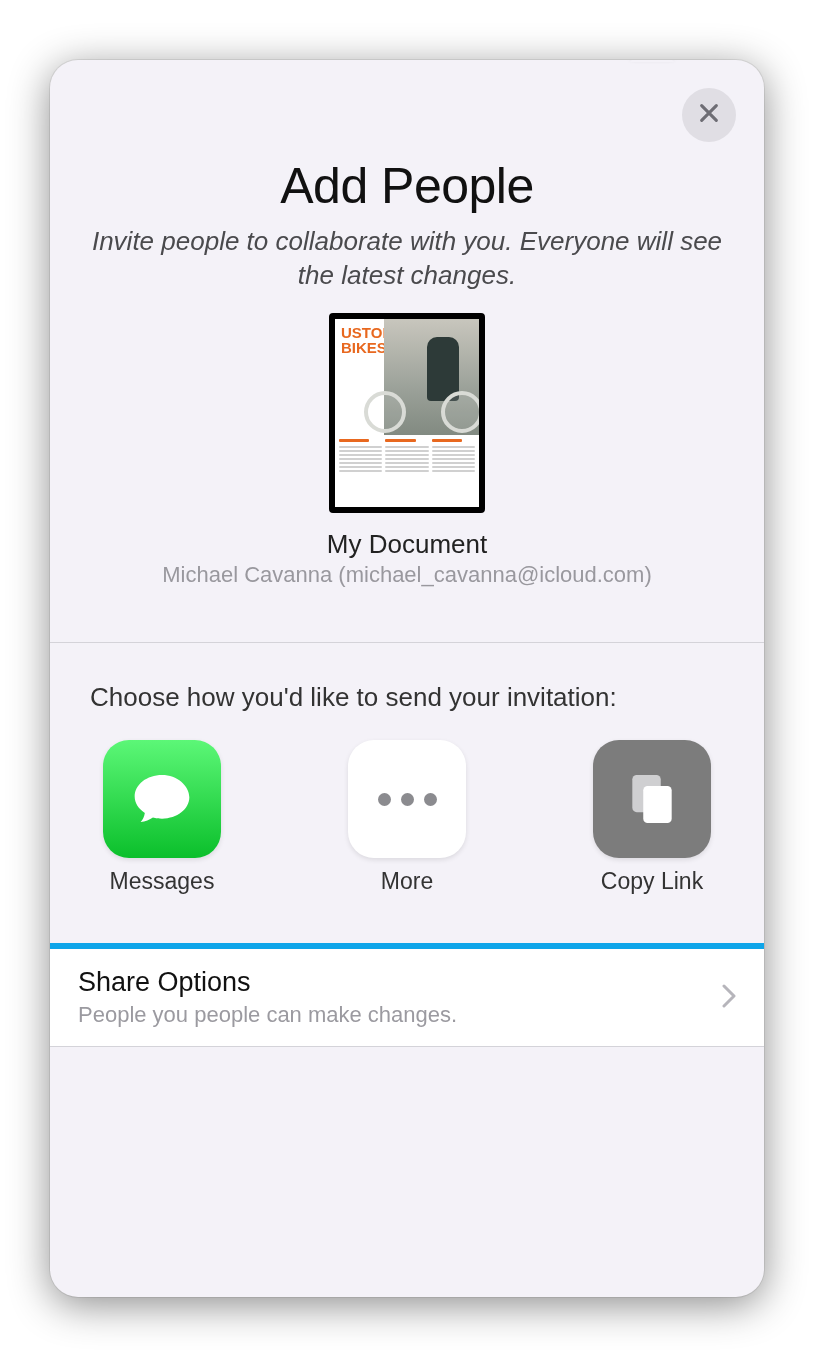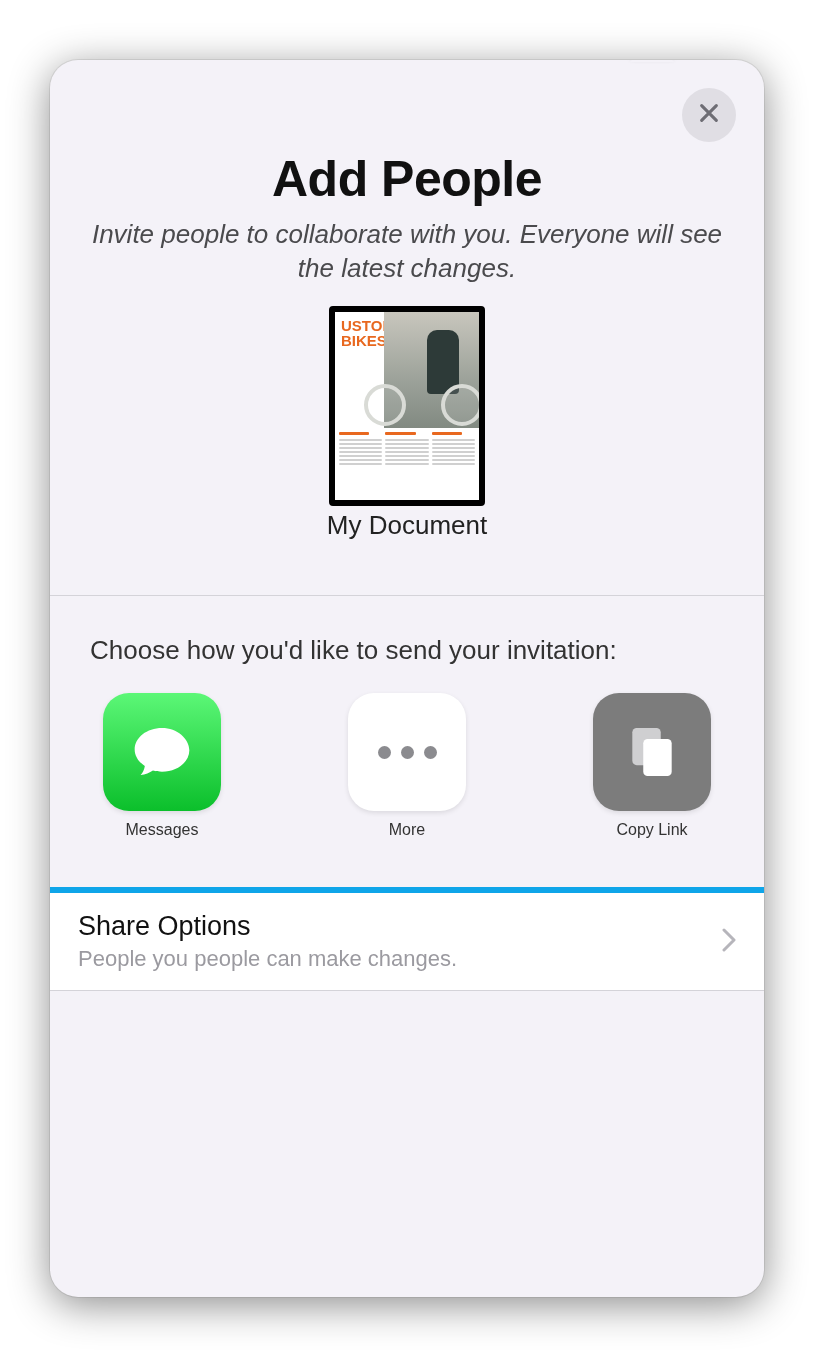--- a/index.html
+++ b/index.html
@@ -54,23 +54,24 @@
     justify-content: center;
     cursor: pointer;
   }
   .close svg { width: 22px; height: 22px; }
   .top {
     padding: 90px 40px 30px 40px;
     text-align: center;
   }
   .title {
     font-size: 50px;
-    font-weight: 700;
+    font-weight: 400;
     color: #111;
     letter-spacing: -0.5px;
+    margin-top: 7px;
   }
   .subtitle {
     margin-top: 10px;
     font-size: 26px;
     line-height: 1.3;
     color: #4a4a4d;
     text-align: center;
     font-style: italic;
   }
   .thumb {
@@ -143,21 +144,21 @@
     background: #d0d0d0;
     border-radius: 1px;
   }
   .thumb-col .line.hd {
     height: 3px;
     width: 70%;
     background: #e8681f;
     margin-bottom: 2px;
   }
   .docname {
-    margin-top: 4px;
+    margin-top: 16px;
     font-size: 26px;
     color: #222;
   }
   .owner {
     margin-top: 2px;
     font-size: 22px;
     color: #99989e;
   }
   .sep {
     height: 1px;
@@ -191,21 +192,21 @@
     height: 118px;
     border-radius: 26px;
     display: flex;
     align-items: center;
     justify-content: center;
     box-shadow: 0 2px 5px rgba(0,0,0,0.10);
   }
   .tile svg { width: 70px; height: 70px; }
   .icon-label {
     margin-top: 10px;
-    font-size: 16px;
+    font-size: 23px;
     color: #333;
     white-space: nowrap;
   }
   .tile-messages { background: linear-gradient(180deg,#5cf777 0%,#0bbf2b 100%); }
   .tile-mail     { background: linear-gradient(180deg,#3fc4ff 0%,#0f6fe8 100%); }
   .tile-copy     { background: #7c7c7c; }
   .tile-more     { background: #fff; }
   .options-cell {
     margin: 30px 0 0 0;
     background: #fff;
@@ -293,20 +294,21 @@
             <span class="line"></span>
             <span class="line"></span>
             <span class="line"></span>
             <span class="line"></span>
             <span class="line"></span>
           </div>
       </div>
     </div>
 
     <div class="docname">My Document</div>
+    <div class="owner">Michael Cavanna (michael_cavanna@icloud.com)</div>
   </div>
 
   <div class="sep"></div>
 
   <div class="mid">
     <div class="choose">Choose how you'd like to send your invitation:</div>
 
     <div class="icon-row">
 
       <div class="icon-item">

